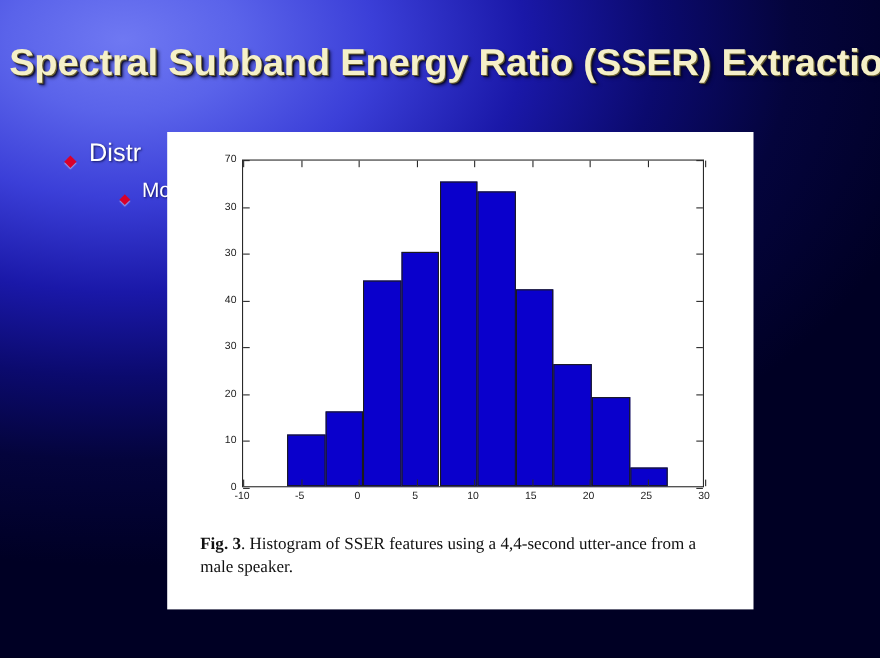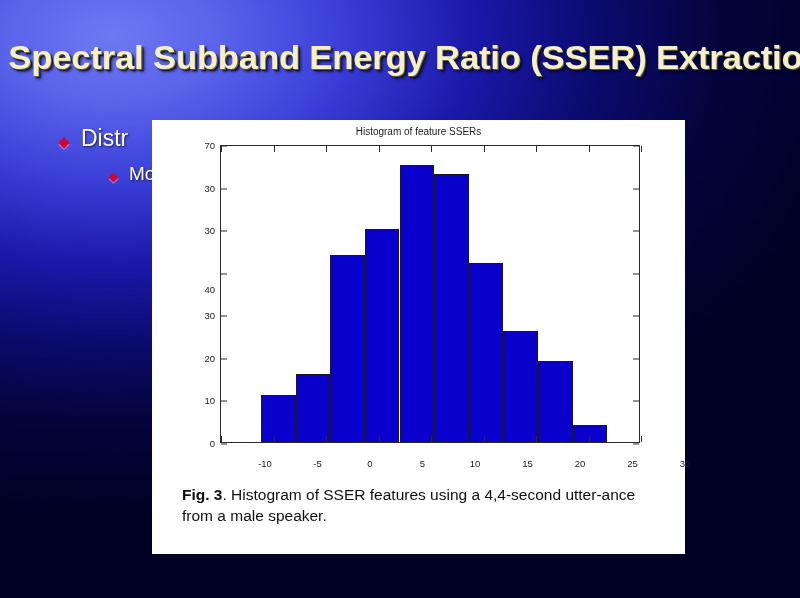--- a/index.html
+++ b/index.html
@@ -36,21 +36,21 @@
       3px 3px 3px rgba(0,0,30,0.6);
     white-space: nowrap;
     transform: scaleX(1.02);
     transform-origin: center;
   }
 
   
   .bullet-row {
     position: absolute;
     display: flex;
-    align-items: center;
+    align-items: flex-end;
     color: #ffffff;
     white-space: nowrap;
   }
   .bullet-l1 { left: 60px; top: 126px; font-size: 23px; }
   .bullet-l2 { left: 110px; top: 164px; font-size: 19px; }
   .diamond {
     display: inline-block;
     background: #d9002b;
     box-shadow: 1px 1px 1px rgba(255,255,255,0.45);
     transform: rotate(45deg);
@@ -169,33 +169,32 @@
     left: 0;
     top: 335px;
     width: 533px;
     text-align: center;
     font-size: 9.5px;
     color: #1b1b1b;
   }
   #xtick-row {
     position: absolute;
     left: 68px;
-    top: 335px;
+    top: 323px;
     width: 420px;
     height: 16px;
-    margin-left: 45px;
   }
 
   
   #caption {
     position: absolute;
     left: 30px;
     top: 365px;
     width: 480px;
-    font-family: Liberation Sans, sans-serif;
+    font-family: Liberation Serif, serif;
     font-size: 15.5px;
     color: #101010;
     line-height: 1.35;
   }
   #caption b { font-weight: bold; }
 </style>
 </head>
 <body>
 
 <div id="slide">
@@ -208,21 +207,20 @@
   </div>
 
   <div class="bullet-row bullet-l2">
     <span class="diamond"></span>
     <span class="bullet-text">Mo</span>
   </div>
 
   <div id="figure-panel">
 
     <div id="chart-area">
-      <div id="chart-title">Histogram of feature SSERs</div>
 
       <div id="plot-box">
         <div id="bars">
             <div class="bar" style="left: 39.9px; width: 34.65px; height: 46.8286px;"></div>
             <div class="bar" style="left: 74.55px; width: 34.65px; height: 68.1143px;"></div>
             <div class="bar" style="left: 109.2px; width: 34.65px; height: 187.314px;"></div>
             <div class="bar" style="left: 143.85px; width: 34.65px; height: 212.857px;"></div>
             <div class="bar" style="left: 178.5px; width: 34.65px; height: 276.714px;"></div>
             <div class="bar" style="left: 213.15px; width: 34.65px; height: 268.2px;"></div>
             <div class="bar" style="left: 247.8px; width: 34.65px; height: 178.8px;"></div>
@@ -268,21 +266,21 @@
             <div class="xtick-mark" style="left: 420px;"></div>
             <div class="xtick-mark-t" style="left: 420px;"></div>
           </div>
       </div>
 
       <div id="ytick-labels">
           <div class="ytick-label" style="top: 323px; right: 470px;">0</div>
           <div class="ytick-label" style="top: 280.429px; right: 470px;">10</div>
           <div class="ytick-label" style="top: 237.857px; right: 470px;">20</div>
           <div class="ytick-label" style="top: 195.286px; right: 470px;">30</div>
-          <div class="ytick-label" style="top: 152.714px; right: 470px; margin-top: 16px;">40</div>
+          <div class="ytick-label" style="top: 152.714px; right: 470px;">40</div>
           <div class="ytick-label" style="top: 110.143px; right: 470px;">30</div>
           <div class="ytick-label" style="top: 67.5714px; right: 470px;">30</div>
           <div class="ytick-label" style="top: 25px; right: 470px;">70</div>
         </div>
       <div id="xtick-row">
           <div class="xtick-label" style="left: 0px;">-10</div>
           <div class="xtick-label" style="left: 52.5px;">-5</div>
           <div class="xtick-label" style="left: 105px;">0</div>
           <div class="xtick-label" style="left: 157.5px;">5</div>
           <div class="xtick-label" style="left: 210px;">10</div>

